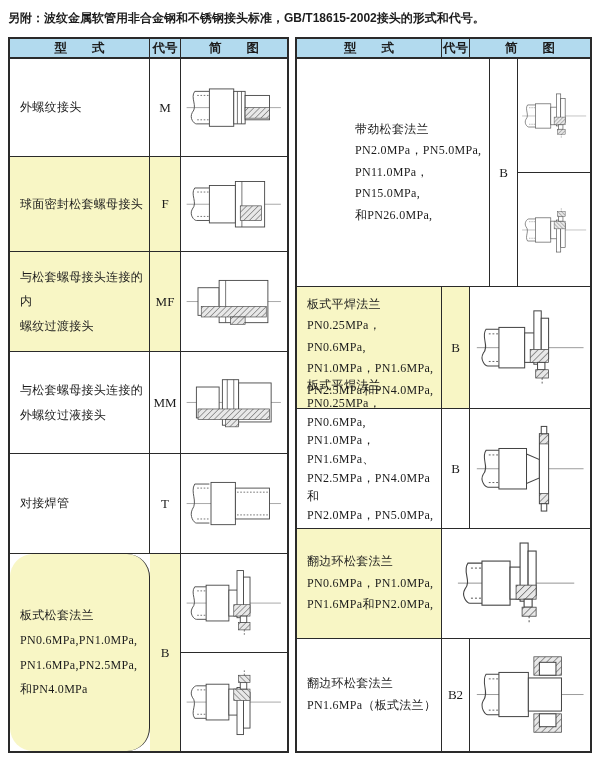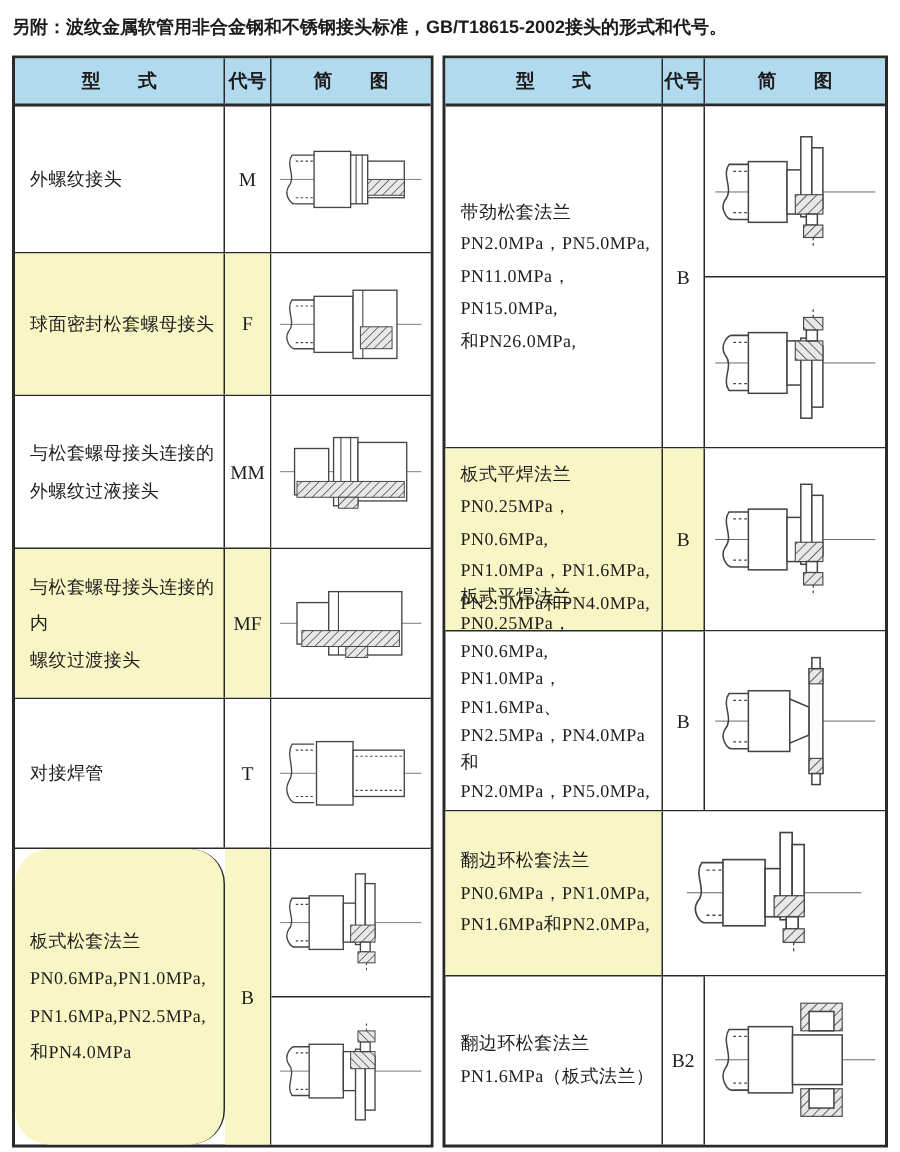--- a/index.html
+++ b/index.html
@@ -19,21 +19,21 @@
     font-size:12px;
     line-height:20px;
     margin:0 0 9px 0;
     white-space:nowrap;
   }
   .tables{display:flex;justify-content:space-between;align-items:flex-start;}
   .tbl{border:2px solid var(--bd);box-sizing:border-box;background:#fff;}
   #tbl-left{width:281px;}
   #tbl-right{width:297px;}
   .hrow{
-    display:flex;height:32px;box-sizing:border-box;
+    display:flex;height:20px;box-sizing:border-box;
     background:var(--hdr);
     border-bottom:2px solid var(--bd);
     font-family:Liberation Serif, serif;
   }
   .hc{
     display:flex;align-items:center;justify-content:center;
     box-sizing:border-box;
     font-size:12.5px;font-weight:600;
     border-right:1px solid var(--bd);
     white-space:pre;
@@ -125,52 +125,52 @@
                   <line x1="15" y1="35" x2="29" y2="35" stroke="#444444" stroke-width="0.9" stroke-dasharray="2 2"></line>
                   <line x1="15" y1="65" x2="29" y2="65" stroke="#444444" stroke-width="0.9" stroke-dasharray="2 2"></line>
                   <rect x="30" y="27" width="32" height="46" fill="#fff" stroke="#444444" stroke-width="1.1"></rect>
                   <rect x="62" y="22" width="36" height="56" fill="#fff" stroke="#444444" stroke-width="1.1"></rect>
                   <line x1="70" y1="22" x2="70" y2="78" stroke="#444444" stroke-width="0.9"></line>
                   <rect x="68" y="52" width="26" height="18" fill="url(#hx)" stroke="#444444" stroke-width="0.8"></rect>
                 </svg>
               </div>
             </div>
           </div>
+          <div class="trow" style="height: 100px;">
+            <div class="cell type-cell col-type hl" style="line-height: 2.05;">与松套螺母接头连接的内
+螺纹过渡接头</div>
+            <div class="cell code-cell col-code hl">MF</div>
+            <div class="cell diag-cell col-diag">
+              <div class="diag-sub">
+                <svg viewBox="0 0 120 100" preserveAspectRatio="xMidYMid meet">
+                  <line x1="2" y1="50" x2="118" y2="50" stroke="#666" stroke-width="0.7"></line>
+                  <rect x="16" y="33" width="26" height="34" fill="#fff" stroke="#444444" stroke-width="1.1"></rect>
+                  <rect x="42" y="24" width="60" height="52" fill="#fff" stroke="#444444" stroke-width="1.1"></rect>
+                  <line x1="50" y1="24" x2="50" y2="76" stroke="#444444" stroke-width="0.9"></line>
+                  <rect x="20" y="56" width="80" height="13" fill="url(#hx)" stroke="#444444" stroke-width="0.8"></rect>
+                  <rect x="56" y="69" width="18" height="9" fill="url(#hx)" stroke="#444444" stroke-width="0.8"></rect>
+                </svg>
+              </div>
+            </div>
+          </div>
           <div class="trow" style="height: 102px;">
             <div class="cell type-cell col-type" style="line-height: 2.05;">与松套螺母接头连接的
 外螺纹过液接头</div>
             <div class="cell code-cell col-code">MM</div>
             <div class="cell diag-cell col-diag">
               <div class="diag-sub">
                 <svg viewBox="0 0 120 100" preserveAspectRatio="xMidYMid meet">
                   <line x1="2" y1="50" x2="118" y2="50" stroke="#666" stroke-width="0.7"></line>
                   <rect x="14" y="31" width="28" height="38" fill="#fff" stroke="#444444" stroke-width="1.1"></rect>
                   <rect x="46" y="22" width="20" height="56" fill="#fff" stroke="#444444" stroke-width="1.1"></rect>
                   <line x1="52" y1="22" x2="52" y2="78" stroke="#444444" stroke-width="0.9"></line>
                   <line x1="60" y1="22" x2="60" y2="78" stroke="#444444" stroke-width="0.9"></line>
                   <rect x="66" y="26" width="40" height="48" fill="#fff" stroke="#444444" stroke-width="1.1"></rect>
                   <rect x="16" y="58" width="88" height="13" fill="url(#hx)" stroke="#444444" stroke-width="0.8"></rect>
                   <rect x="50" y="71" width="16" height="9" fill="url(#hx)" stroke="#444444" stroke-width="0.8"></rect>
-                </svg>
-              </div>
-            </div>
-          </div>
-          <div class="trow" style="height: 100px;">
-            <div class="cell type-cell col-type hl" style="line-height: 2.05;">与松套螺母接头连接的内
-螺纹过渡接头</div>
-            <div class="cell code-cell col-code hl">MF</div>
-            <div class="cell diag-cell col-diag">
-              <div class="diag-sub">
-                <svg viewBox="0 0 120 100" preserveAspectRatio="xMidYMid meet">
-                  <line x1="2" y1="50" x2="118" y2="50" stroke="#666" stroke-width="0.7"></line>
-                  <rect x="16" y="33" width="26" height="34" fill="#fff" stroke="#444444" stroke-width="1.1"></rect>
-                  <rect x="42" y="24" width="60" height="52" fill="#fff" stroke="#444444" stroke-width="1.1"></rect>
-                  <line x1="50" y1="24" x2="50" y2="76" stroke="#444444" stroke-width="0.9"></line>
-                  <rect x="20" y="56" width="80" height="13" fill="url(#hx)" stroke="#444444" stroke-width="0.8"></rect>
-                  <rect x="56" y="69" width="18" height="9" fill="url(#hx)" stroke="#444444" stroke-width="0.8"></rect>
                 </svg>
               </div>
             </div>
           </div>
           <div class="trow" style="height: 100px;">
             <div class="cell type-cell col-type" style="line-height: 2.05;">对接焊管</div>
             <div class="cell code-cell col-code">T</div>
             <div class="cell diag-cell col-diag">
               <div class="diag-sub">
                 <svg viewBox="0 0 120 100" preserveAspectRatio="xMidYMid meet">
@@ -233,21 +233,21 @@
     </div>
 
     <div class="tbl" id="tbl-right">
       <div class="hrow">
         <div class="hc col-type">型　　式</div>
         <div class="hc col-code">代号</div>
         <div class="hc col-diag">简　　图</div>
       </div>
       <div class="rows">
           <div class="trow" style="height: 228px;">
-            <div class="cell type-cell col-type" style="line-height: 1.8;">带劲松套法兰
+            <div class="cell type-cell col-type" style="line-height: 1.8; margin-left: 48px;">带劲松套法兰
 PN2.0MPa，PN5.0MPa,
 PN11.0MPa，PN15.0MPa,
 和PN26.0MPa,</div>
             <div class="cell code-cell col-code">B</div>
             <div class="cell diag-cell col-diag">
               <div class="diag-sub">
                 <svg viewBox="0 0 120 100" preserveAspectRatio="xMidYMid meet">
                   <line x1="2" y1="50" x2="118" y2="50" stroke="#666" stroke-width="0.7"></line>
                   <path d="M30 30 H12 C6 38 16 48 9 56 C5 62.8 11 70 14 70 H30" fill="none" stroke="#444444" stroke-width="1.1"></path>
                   <line x1="15" y1="35" x2="29" y2="35" stroke="#444444" stroke-width="0.9" stroke-dasharray="2 2"></line>

